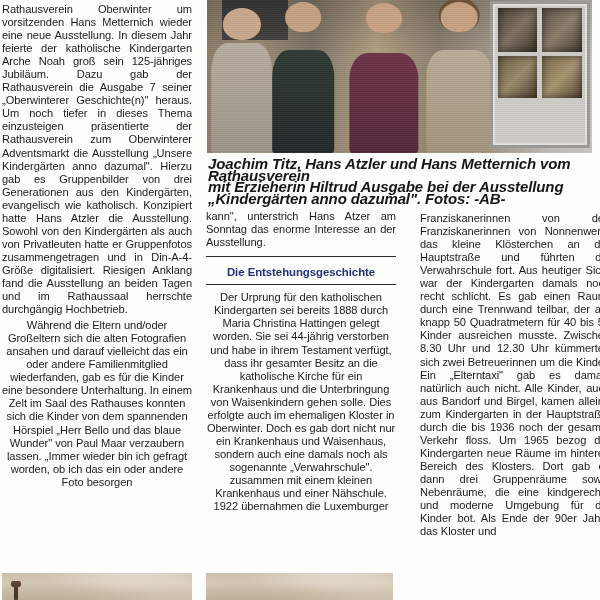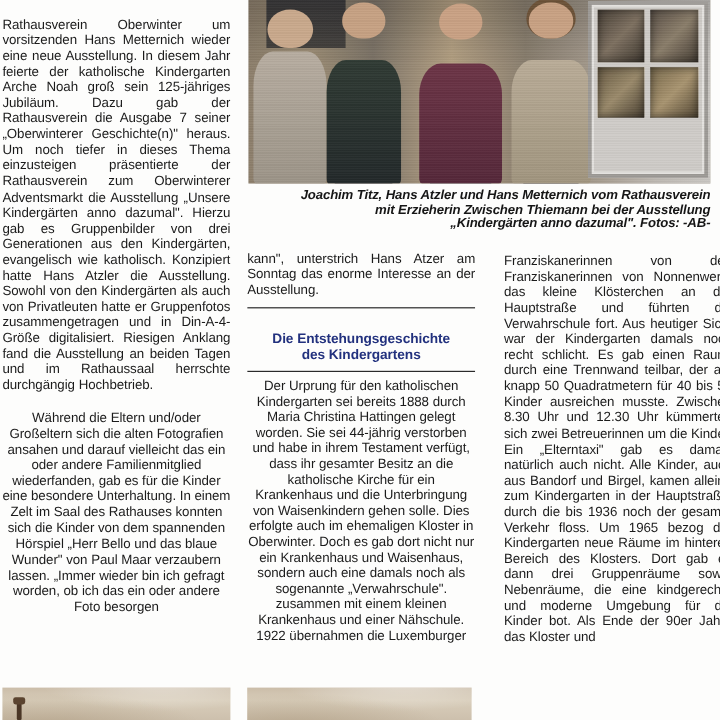--- a/index.html
+++ b/index.html
@@ -42,21 +42,21 @@
     text-justify: inter-word;
     letter-spacing: -0.06px;
     word-spacing: 0.1px;
     color: #1b1b1b;
     margin: 0;
     -webkit-font-smoothing: none;
   }
   .body-text.last { text-align: center; }
 
   
-  #col1 .body-text { padding-top: 15px; }
+  #col1 .body-text { padding-top: 3px; }
 
   
   .below-photo { margin-top: 0; }
 
   
   #photo-top {
     position: absolute;
     left: 207px;
     top: 0;
     width: 385px;
@@ -138,35 +138,35 @@
       repeating-linear-gradient(0deg, rgba(255,255,255,.05) 0 1px, rgba(0,0,0,.05) 1px 2px);
     opacity: .55;
   }
 
   
   #caption {
     position: absolute;
     left: 208px;
     top: 158px;
     width: 384px;
-    text-align: right;
+    text-align: left;
     font-style: italic;
     font-weight: 700;
-    font-size: 11px;
+    font-size: 15px;
     line-height: 11.6px;
     color: #161616;
     letter-spacing: -0.12px;
   }
 
   
   #section-head {
     margin: 7px 0 6px 0;
     border-top: 1.6px solid #2a2a2a;
     border-bottom: 1.6px solid #2a2a2a;
-    padding: 20px 0 5px 0;
+    padding: 9px 0 5px 0;
   }
   #section-head .sh-line {
     display: block;
     text-align: center;
     font-weight: 700;
     font-size: 11.4px;
     line-height: 13.2px;
     color: #22317e;
     letter-spacing: -0.05px;
   }
@@ -230,36 +230,35 @@
       <div class="cell c2"></div>
       <div class="cell c3"></div>
       <div class="cell c4"></div>
     </div>
 
     <div class="ph-noise"></div>
   </div>
 
   <div id="caption">
     <span>Joachim Titz, Hans Atzler und Hans Metternich vom Rathausverein</span><br>
-    <span>mit Erzieherin Zwischen Thiemann bei der Ausstellung</span><br>
+    <span>mit Erzieherin Hiltrud Ausgabe bei der Ausstellung</span><br>
     <span>„Kindergärten anno dazumal". Fotos: -AB-</span>
   </div>
 
   <div class="col" id="col1">
     <p class="body-text">Rathausverein Oberwinter um vorsitzenden Hans Metternich wieder eine neue Ausstellung. In diesem Jahr feierte der katholische Kindergarten Arche Noah groß sein 125-jähriges Jubiläum. Dazu gab der Rathausverein die Ausgabe 7 seiner „Oberwinterer Geschichte(n)" heraus. Um noch tiefer in dieses Thema einzusteigen präsentierte der Rathausverein zum Oberwinterer Adventsmarkt die Ausstellung „Unsere Kindergärten anno dazumal". Hierzu gab es Gruppenbilder von drei Generationen aus den Kindergärten, evangelisch wie katholisch. Konzipiert hatte Hans Atzler die Ausstellung. Sowohl von den Kindergärten als auch von Privatleuten hatte er Gruppenfotos zusammengetragen und in Din-A-4-Größe digitalisiert. Riesigen Anklang fand die Ausstellung an beiden Tagen und im Rathaussaal herrschte durchgängig Hochbetrieb.</p>
     <p class="body-text last">Während die Eltern und/oder Großeltern sich die alten Fotografien ansahen und darauf vielleicht das ein oder andere Familienmitglied wiederfanden, gab es für die Kinder eine besondere Unterhaltung. In einem Zelt im Saal des Rathauses konnten sich die Kinder von dem spannenden Hörspiel „Herr Bello und das blaue Wunder" von Paul Maar verzaubern lassen. „Immer wieder bin ich gefragt worden, ob ich das ein oder andere Foto besorgen</p>
   </div>
 
   <div class="col" id="col2">
     <div style="height:210px"></div>
     <p class="body-text below-photo">kann", unterstrich Hans Atzer am Sonntag das enorme Interesse an der Ausstellung.</p>
 
     <div id="section-head">
       <span class="sh-line">Die Entstehungsgeschichte</span>
-      <span class="sh-line">des Kindergartens</span>
     </div>
 
     <p class="body-text last">Der Urprung für den katholischen Kindergarten sei bereits 1888 durch Maria Christina Hattingen gelegt worden. Sie sei 44-jährig verstorben und habe in ihrem Testament verfügt, dass ihr gesamter Besitz an die katholische Kirche für ein Krankenhaus und die Unterbringung von Waisenkindern gehen solle. Dies erfolgte auch im ehemaligen Kloster in Oberwinter. Doch es gab dort nicht nur ein Krankenhaus und Waisenhaus, sondern auch eine damals noch als sogenannte „Verwahrschule". zusammen mit einem kleinen Krankenhaus und einer Nähschule. 1922 übernahmen die Luxemburger</p>
   </div>
 
   <div class="col" id="col3">
     <div style="height:212px"></div>
     <p class="body-text below-photo">Franziskanerinnen von den Franziskanerinnen von Nonnenwerth das kleine Klösterchen an der Hauptstraße und führten die Verwahrschule fort. Aus heutiger Sicht war der Kindergarten damals noch recht schlicht. Es gab einen Raum, durch eine Trennwand teilbar, der auf knapp 50 Quadratmetern für 40 bis 50 Kinder ausreichen musste. Zwischen 8.30 Uhr und 12.30 Uhr kümmerten sich zwei Betreuerinnen um die Kinder. Ein „Elterntaxi" gab es damals natürlich auch nicht. Alle Kinder, auch aus Bandorf und Birgel, kamen alleine zum Kindergarten in der Hauptstraße, durch die bis 1936 noch der gesamte Verkehr floss. Um 1965 bezog der Kindergarten neue Räume im hinteren Bereich des Klosters. Dort gab es dann drei Gruppenräume sowie Nebenräume, die eine kindgerechte und moderne Umgebung für die Kinder bot. Als Ende der 90er Jahre das Kloster und</p>
   </div>
 

